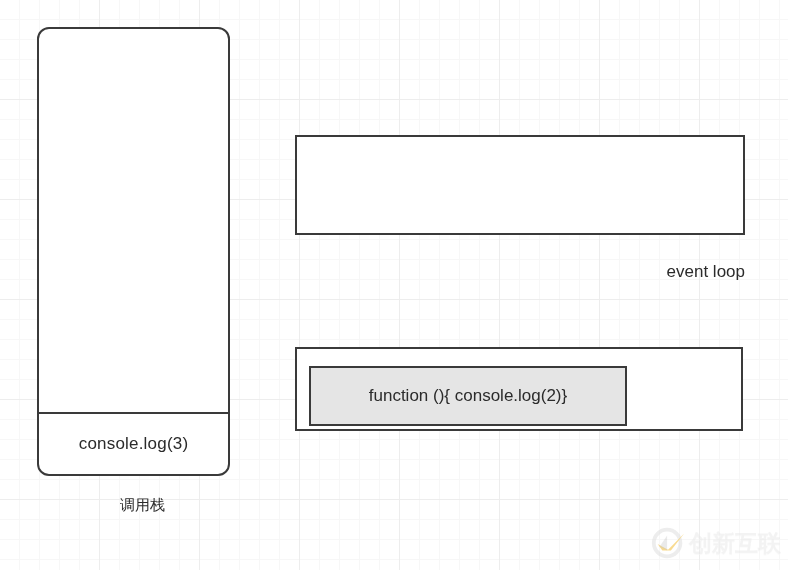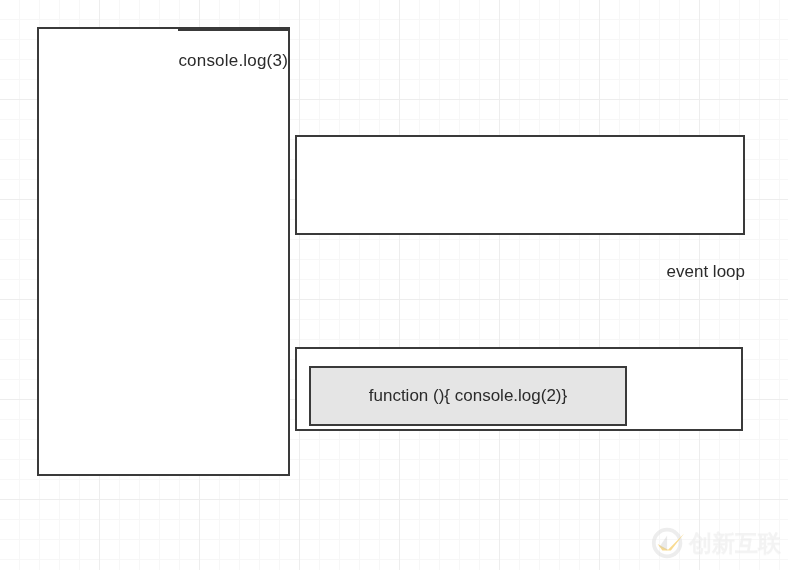--- a/index.html
+++ b/index.html
@@ -38,25 +38,26 @@
     position: absolute;
     box-sizing: border-box;
     border: 2px solid #3a3a3a;
     background: #ffffff;
   }
 
   
   #call-stack {
     left: 37px;
     top: 27px;
-    width: 253px;
+    width: 193px;
     height: 449px;
     display: flex;
-    flex-direction: row;
+    flex-direction: column;
     justify-content: flex-end;
+    border-radius: 12px;
   }
   .stack-frame {
     box-sizing: border-box;
     border-top: 2px solid #3a3a3a;
     display: flex;
     align-items: center;
     justify-content: center;
     font-size: 17px;
     color: #2b2b2b;
     letter-spacing: .2px;
@@ -154,20 +155,21 @@
 <body>
 
 <div id="canvas">
 
   <div class="box" id="call-stack">
     <div id="call-stack-spacer"></div>
     <div class="stack-frame" id="stack-frame-console">
       <span>console.log(3)</span>
     </div>
   </div>
+  <div class="caption" id="call-stack-caption">调用栈</div>
 
   <div class="box" id="event-loop-box"></div>
   <div class="caption" id="event-loop-caption">event loop</div>
 
   <div class="box" id="micro-task-box">
     <div id="micro-task-item">
       <span>function (){ console.log(2)}</span>
     </div>
   </div>
 

